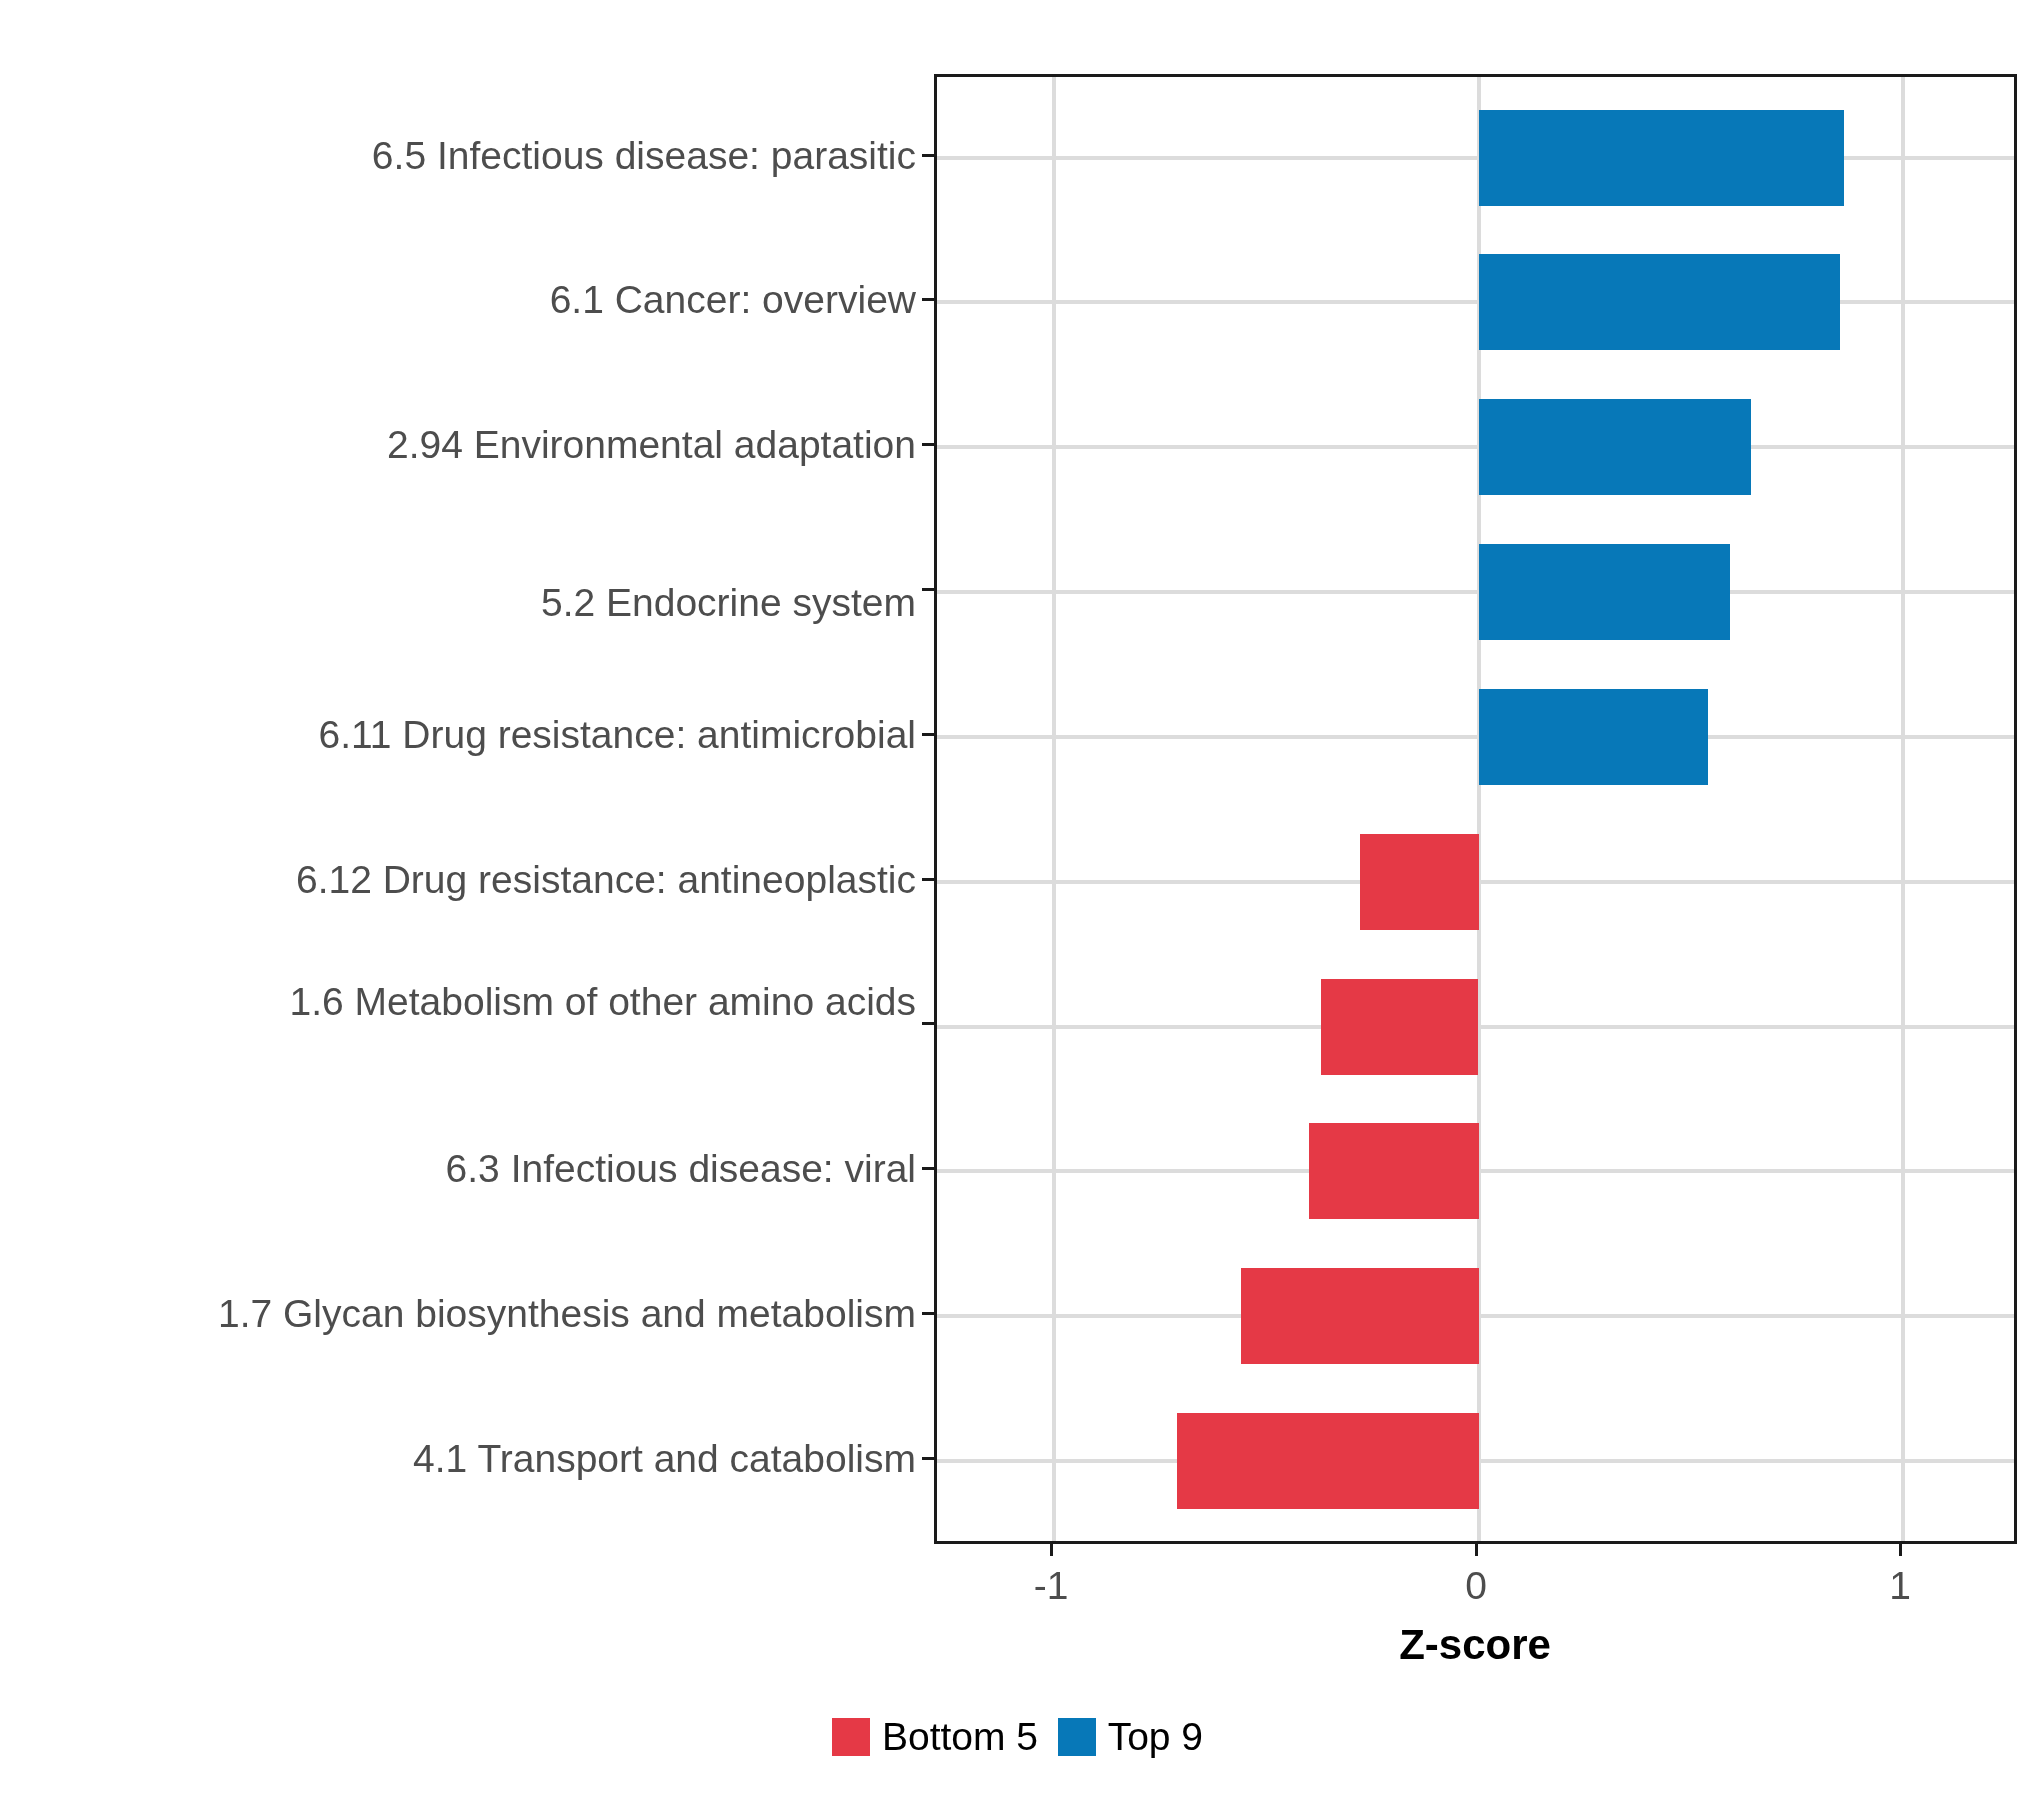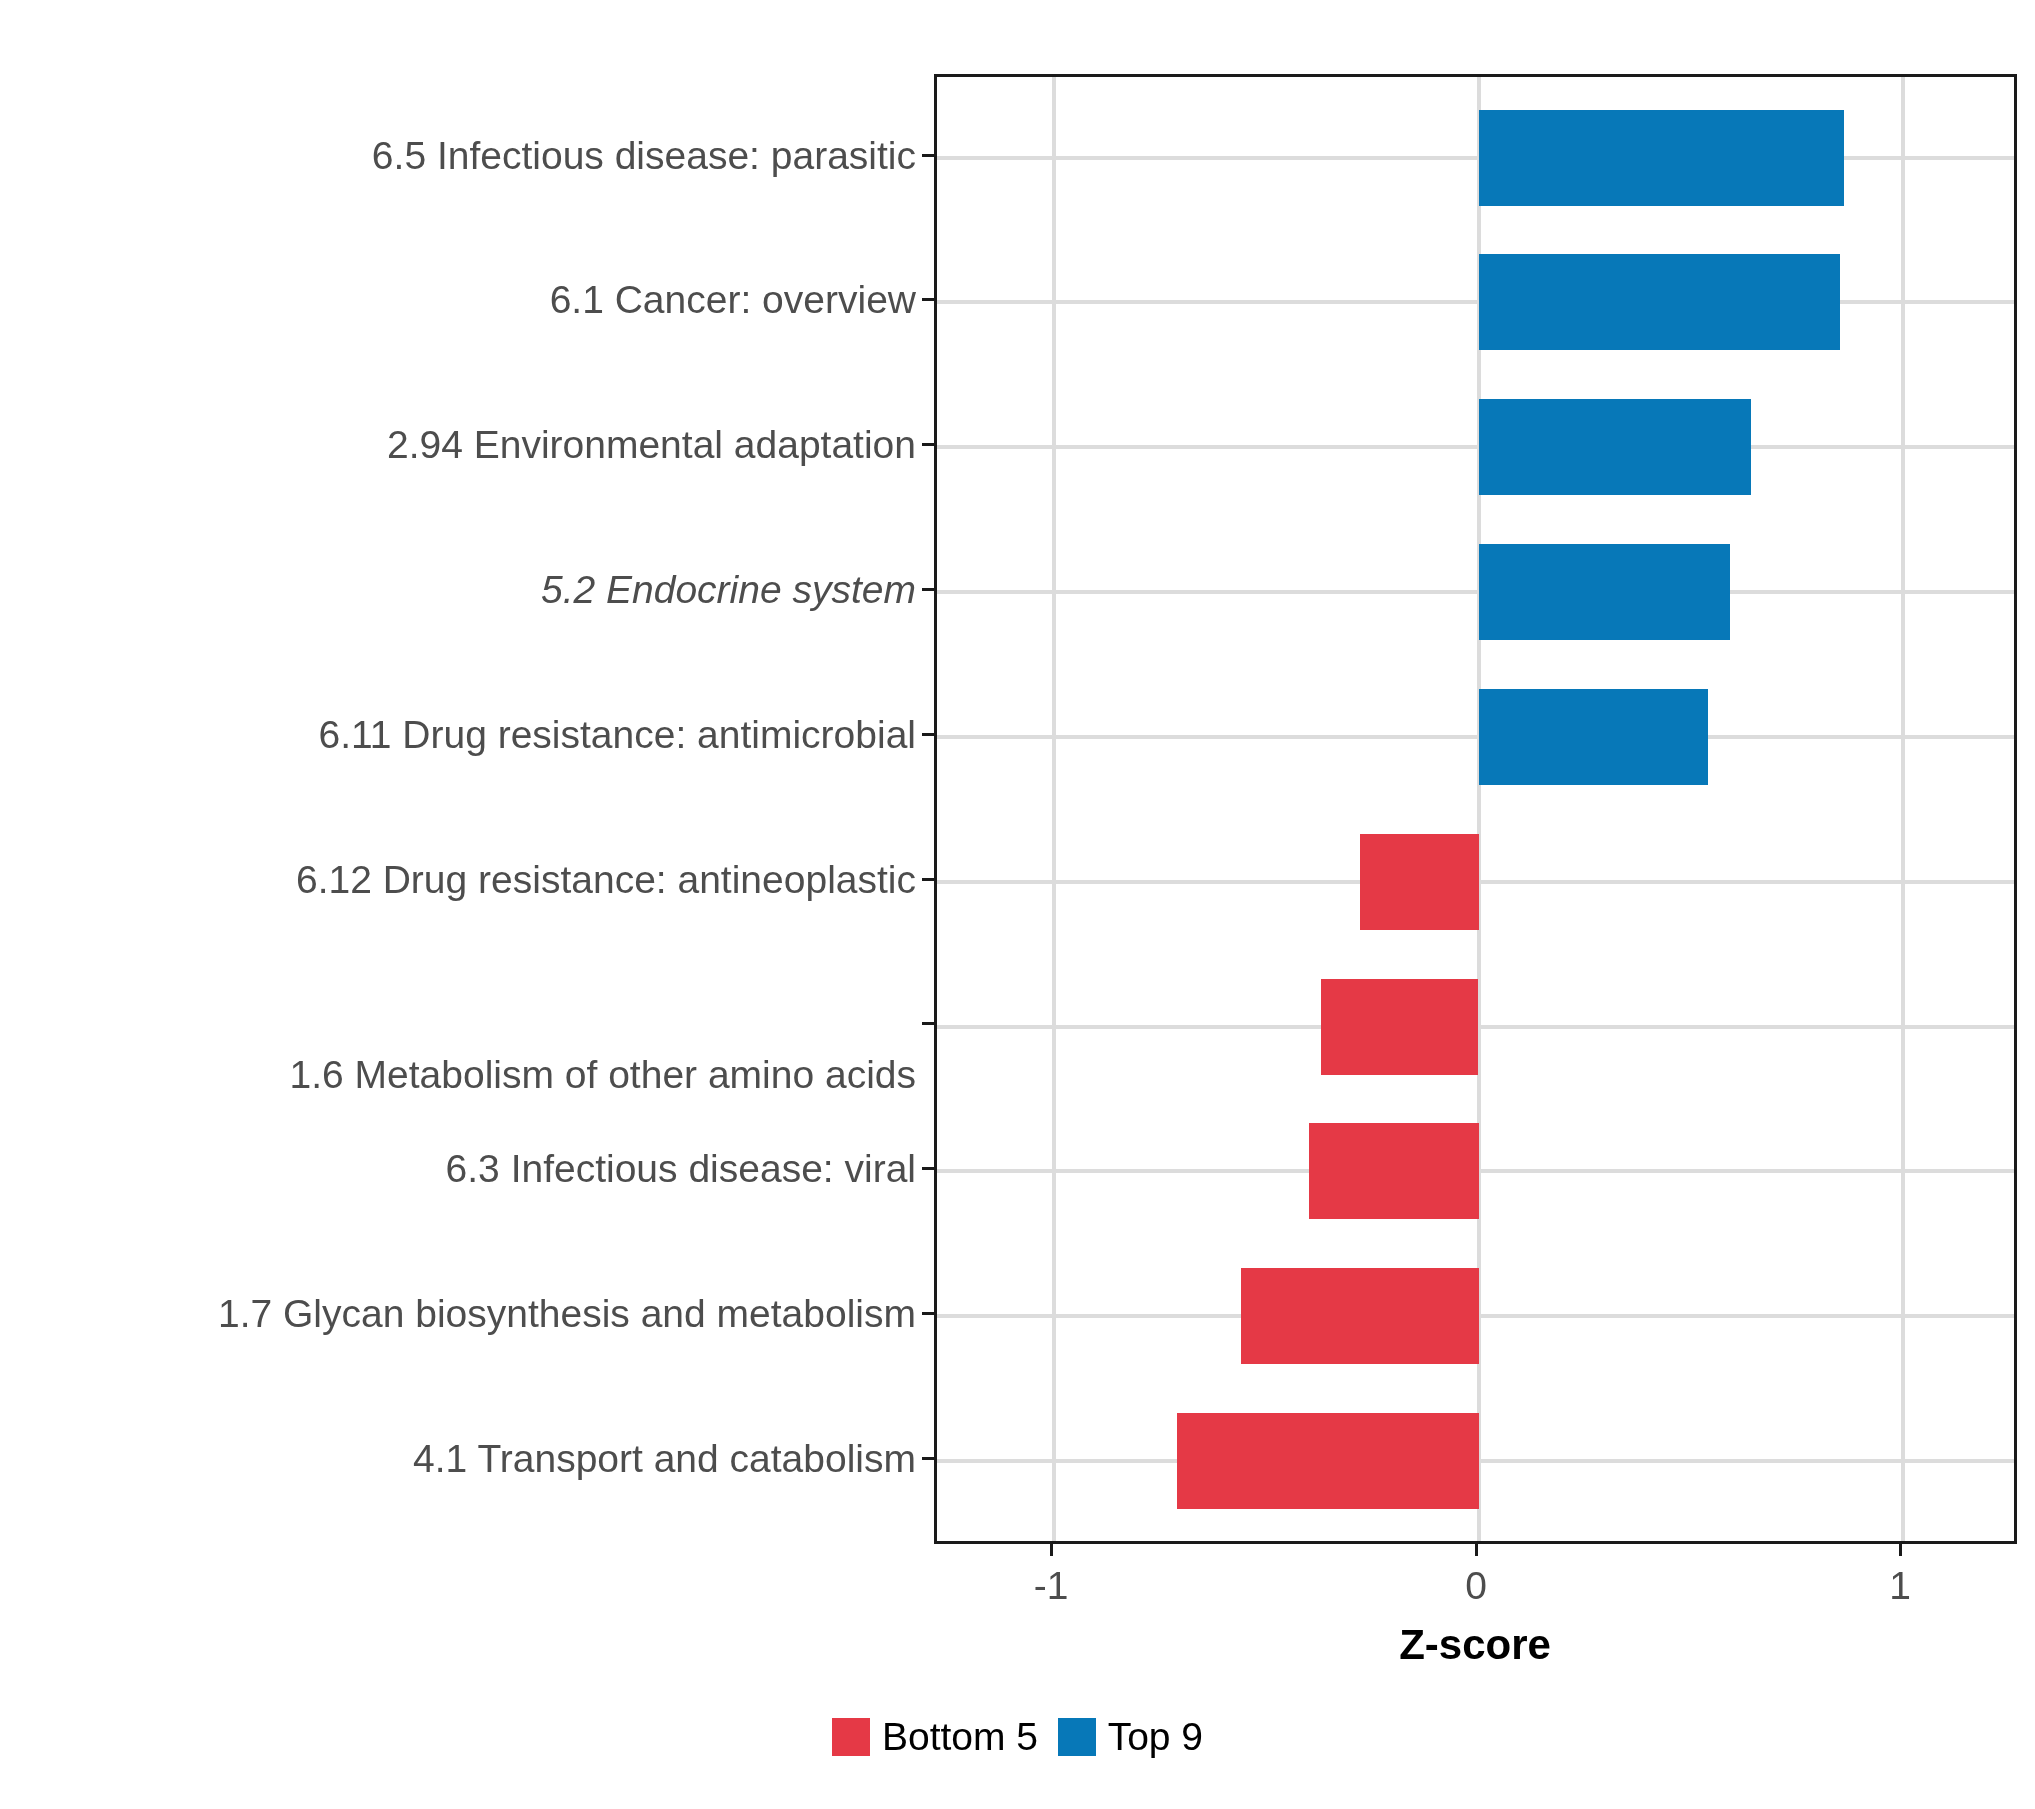--- a/index.html
+++ b/index.html
@@ -139,24 +139,24 @@
 </style>
 </head>
 <body>
 
 <div id="chart-root">
 
   <div class="ylabels">
       <div class="ylabel" style="top: 155px;">6.5 Infectious disease: parasitic</div>
       <div class="ylabel" style="top: 299px;">6.1 Cancer: overview</div>
       <div class="ylabel" style="top: 444px;">2.94 Environmental adaptation</div>
-      <div class="ylabel" style="top: 589px; font-style: italic;">5.2 Endocrine system</div>
+      <div class="ylabel" style="top: 602px;">5.2 Endocrine system</div>
       <div class="ylabel" style="top: 734px; margin-left: 48px;">6.11 Drug resistance: antimicrobial</div>
       <div class="ylabel" style="top: 879px;">6.12 Drug resistance: antineoplastic</div>
-      <div class="ylabel" style="top: 1074px;">1.6 Metabolism of other amino acids</div>
+      <div class="ylabel" style="top: 1001px;">1.6 Metabolism of other amino acids</div>
       <div class="ylabel" style="top: 1168px;">6.3 Infectious disease: viral</div>
       <div class="ylabel" style="top: 1313px; margin-left: 45px;">1.7 Glycan biosynthesis and metabolism</div>
       <div class="ylabel" style="top: 1458px;">4.1 Transport and catabolism</div>
     </div>
 
   <div class="panel">
     <div>
         <div class="vgrid" style="left: 117px; background: rgb(220, 220, 220);"></div>
         <div class="vgrid" style="left: 542px; background: rgb(220, 220, 220);"></div>
         <div class="vgrid" style="left: 966px; background: rgb(220, 220, 220);"></div>

